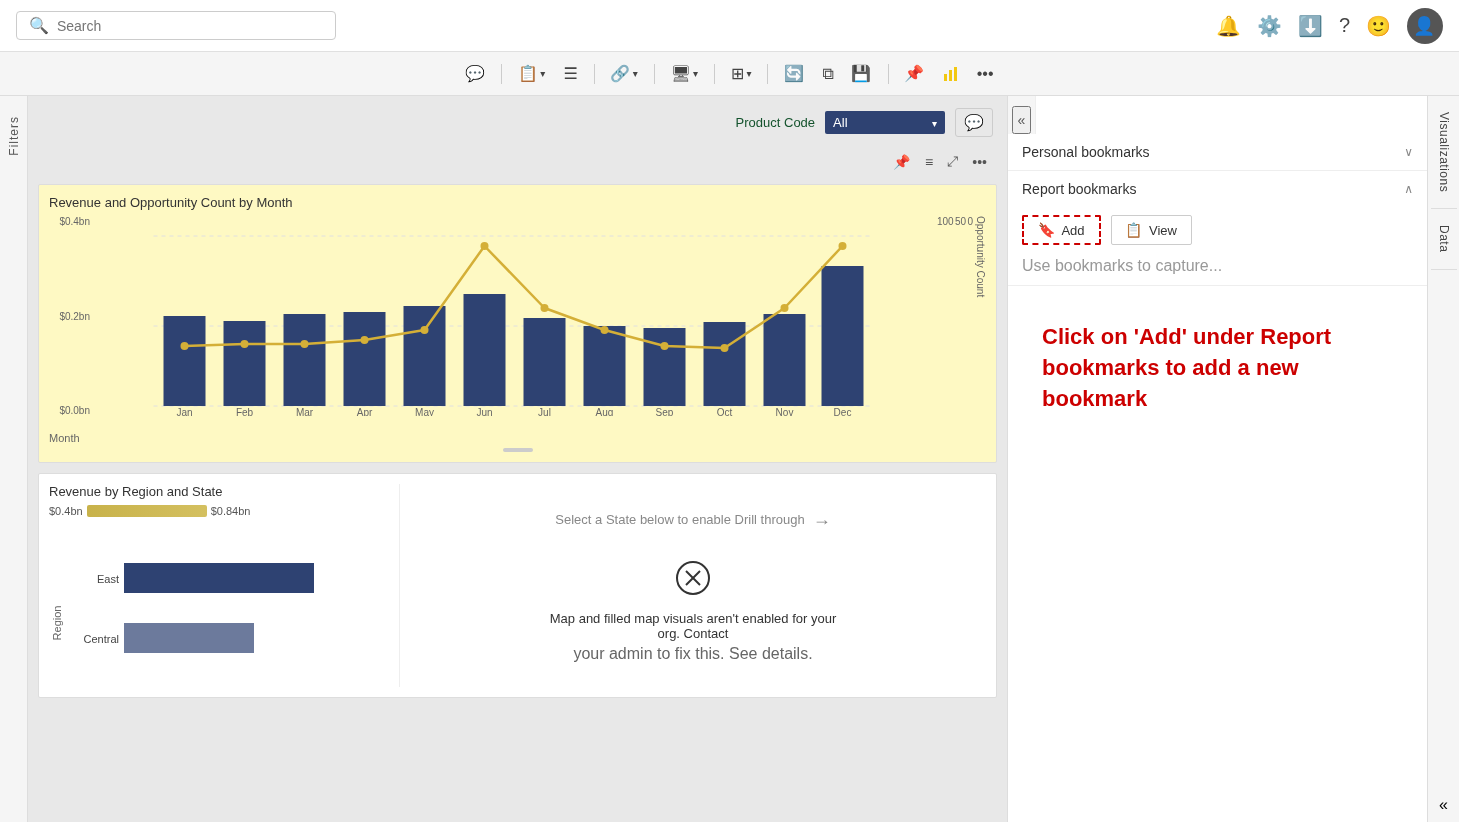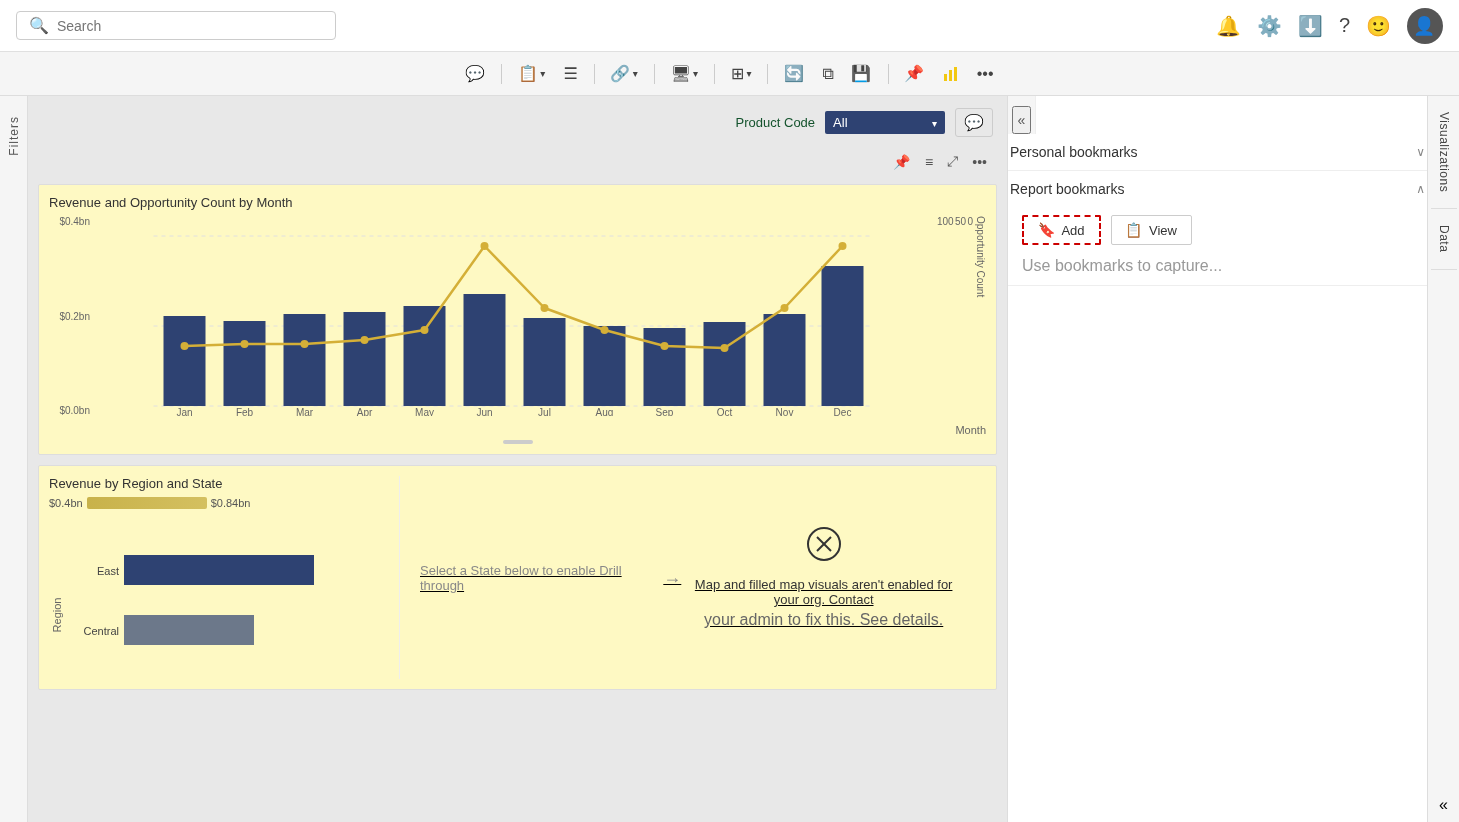--- a/index.html
+++ b/index.html
@@ -200,38 +200,38 @@
     .legend-dot {
       width: 10px;
       height: 10px;
       border-radius: 50%;
       display: inline-block;
       margin-right: 4px;
     }
 
     
     .chart2-container {
-      background: #fef9c3;
+      background: #ffffff;
       border: 1px solid #ddd;
       border-radius: 2px;
       padding: 10px;
       display: flex;
       gap: 0;
     }
     .chart2-left {
       width: 350px;
     }
     .chart2-right {
       flex: 1;
       border-left: 1px solid #eee;
       display: flex;
-      flex-direction: row;
+      flex-direction: column;
+      align-items: center;
       justify-content: center;
       padding: 20px;
-      text-decoration: underline;
     }
     .drill-through-msg {
       color: #888;
       font-size: 13px;
       display: flex;
       align-items: center;
       gap: 8px;
     }
     .map-error {
       text-align: center;
@@ -284,21 +284,21 @@
       overflow: hidden;
     }
 
     .bookmarks-section {
       border-bottom: 1px solid #eee;
     }
     .bookmarks-section-header {
       display: flex;
       align-items: center;
       justify-content: space-between;
-      padding: 10px 2px;
+      padding: 10px 14px;
       cursor: pointer;
       font-size: 14px;
       color: #333;
     }
     .bookmarks-section-header .chevron {
       font-size: 12px;
       color: #888;
     }
 
     
@@ -551,21 +551,21 @@
 
           <div style="display:flex; flex-direction:row; justify-content:space-between; align-items:flex-start; width:40px; padding-left:4px; font-size:10px; color:#666;">
             <span>100</span>
             <span>50</span>
             <span>0</span>
           </div>
 
           <div style="writing-mode:vertical-rl; font-size:10px; color:#666; padding-left:2px;">Opportunity Count</div>
         </div>
 
-        <div style="text-align:right; font-size:11px; color:#666; margin-top:8px;">Month</div>
+        <div style="text-align:left; font-size:11px; color:#666; margin-top:16px;">Month</div>
 
         <div style="width:30px; height:4px; background:#ccc; border-radius:2px; margin:4px auto 0;"></div>
       </div>
 
       <div class="chart2-container">
         <div class="chart2-left">
           <div class="chart-title">Revenue by Region and State</div>
 
           
           <div class="bar-range">
@@ -644,20 +644,23 @@
               <span style="font-size:14px;">📋</span>
               <span>View</span>
             </button>
           </div>
 
           <div class="bookmarks-hint">
             <span>Use bookmarks to capture...</span>
           </div>
         </div>
 
+        <div class="callout-box">
+          <span class="callout-text">Click on 'Add' under Report bookmarks to add a new bookmark</span>
+        </div>
       </div>
     </div>
 
     <div class="side-tabs">
       <div class="side-tab">
         <span>Visualizations</span>
       </div>
       <div class="side-tab">
         <span>Data</span>
       </div>

